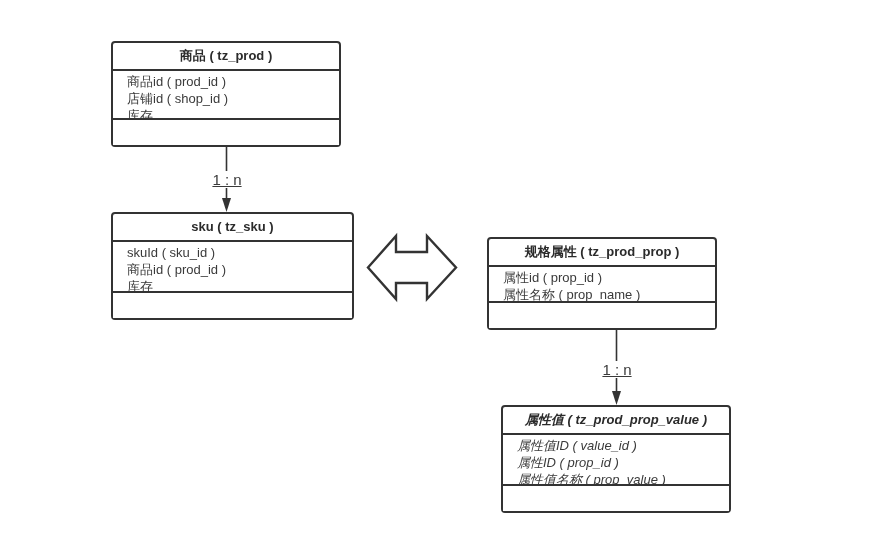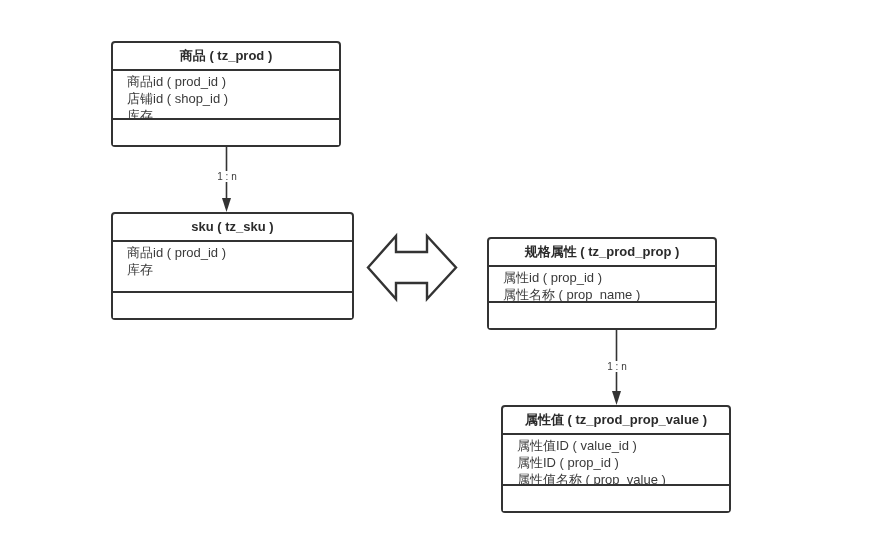--- a/index.html
+++ b/index.html
@@ -39,36 +39,37 @@
     font-size: 13px;
     line-height: 17px;
     overflow: hidden;
   }
   .etable .field { white-space: nowrap; }
   .etable .empty { flex: 0 0 auto; height: 25px; background: #ffffff; }
 
   #t-prod  { left: 111px; top: 41px;  width: 230px; height: 106px; }
   #t-sku   { left: 111px; top: 212px; width: 243px; height: 108px; }
   #t-prop  { left: 487px; top: 237px; width: 230px; height: 93px;  }
-  #t-value { left: 501px; top: 405px; width: 230px; height: 108px; }
+  #t-value { left: 501px; top: 405px; width: 230px; height: 108px; font-style: italic; }
 
   .overlay {
     position: absolute;
     left: 0; top: 0;
     width: 884px; height: 539px;
     pointer-events: none;
   }
   .card-label {
     position: absolute;
     transform: translateX(-50%);
     background: #ffffff;
     padding: 0 3px;
-    font-size: 10px;
+    font-size: 15px;
     color: #3a3a3a;
     white-space: nowrap;
+    text-decoration: underline;
   }
   #lbl-prod-sku   { left: 227px; top: 171px; }
   #lbl-prop-value { left: 617px; top: 361px; }
 </style>
 </head>
 <body>
 
 <div class="canvas">
 
   <svg class="overlay" width="884" height="539" viewBox="0 0 884 539" xmlns="http://www.w3.org/2000/svg">
@@ -92,20 +93,21 @@
       <div class="field">商品id ( prod_id )</div>
       <div class="field">店铺id ( shop_id )</div>
       <div class="field">库存</div>
     </div>
     <div class="empty"></div>
   </div>
 
   <div class="etable" id="t-sku">
     <div class="title">sku ( tz_sku )</div>
     <div class="fields">
+      <div class="field">skuId ( sku_id )</div>
       <div class="field">商品id ( prod_id )</div>
       <div class="field">库存</div>
     </div>
     <div class="empty"></div>
   </div>
 
   <div class="etable" id="t-prop">
     <div class="title">规格属性 ( tz_prod_prop )</div>
     <div class="fields">
       <div class="field">属性id ( prop_id )</div>

